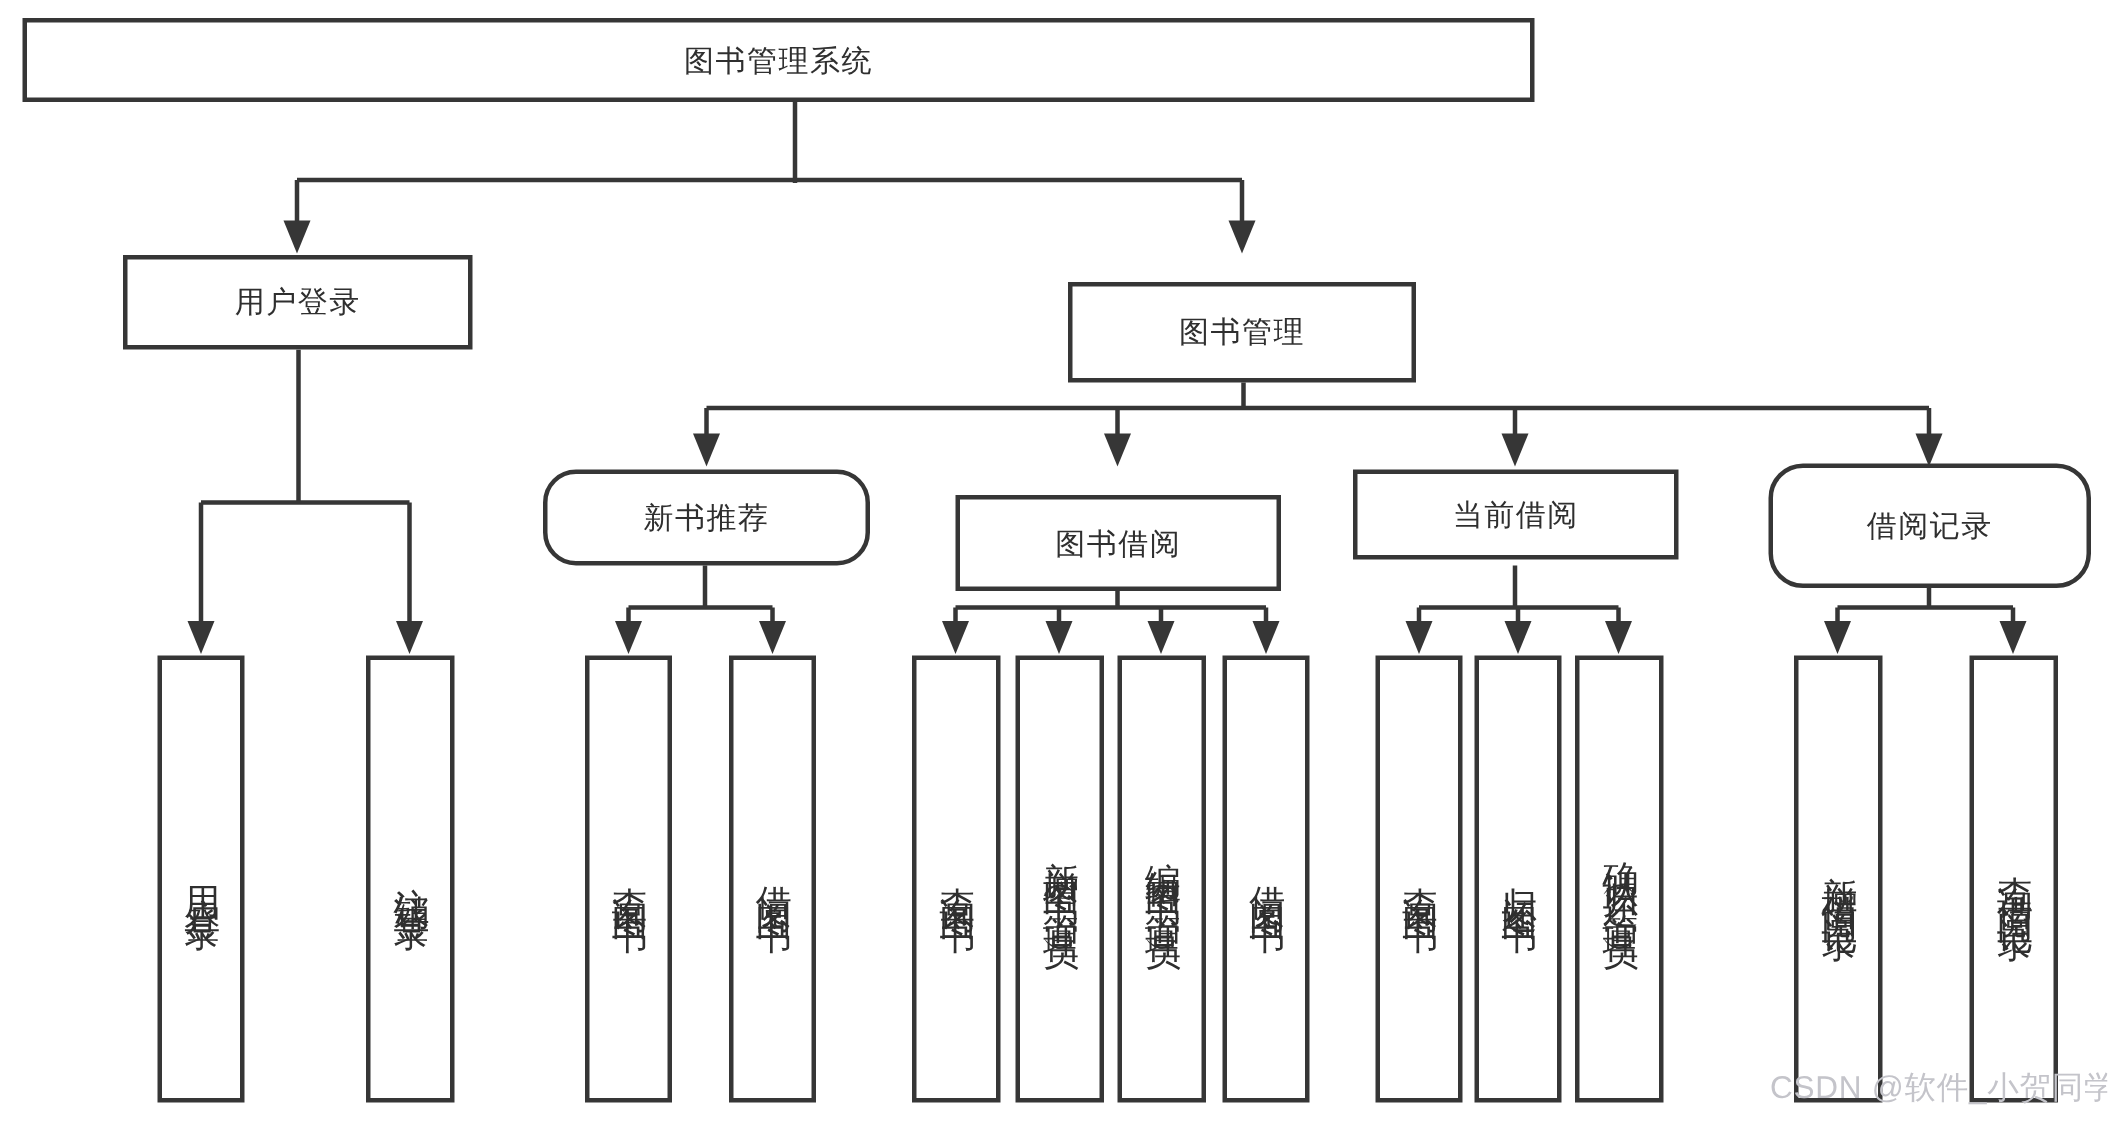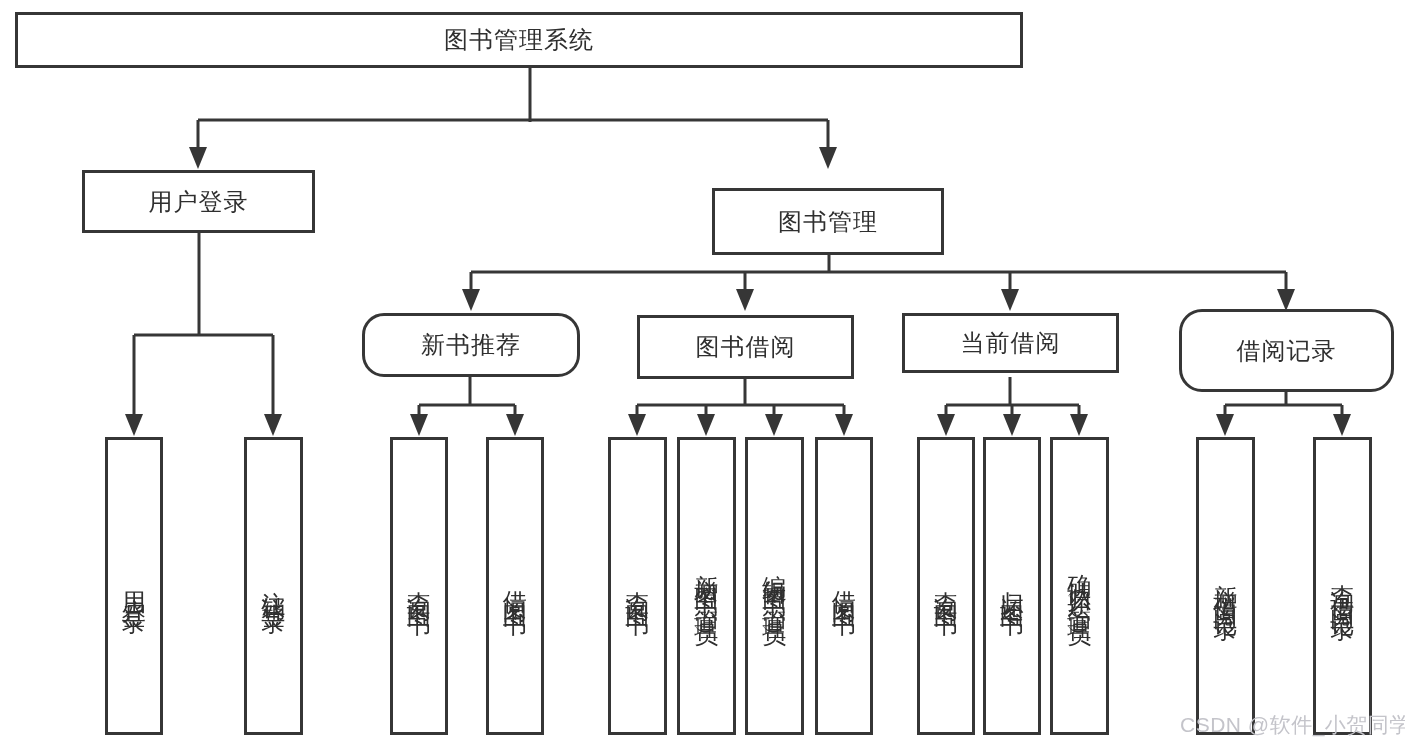--- a/index.html
+++ b/index.html
@@ -29,21 +29,21 @@
     position: absolute;
     box-sizing: border-box;
     background: #ffffff;
     border: 3px solid #363636;
     display: flex;
     align-items: center;
     justify-content: center;
     color: #2f2f2f;
   }
   .node.h span {
-    font-size: 24px;
+    font-size: 20px;
     letter-spacing: 1px;
     white-space: nowrap;
   }
   .node.v span {
     writing-mode: vertical-rl;
     text-orientation: mixed;
     font-size: 24px;
     letter-spacing: 7px;
     line-height: 1.15;
     white-space: nowrap;
@@ -114,21 +114,21 @@
   <div class="node h" style="left:82px; top:170px; width:233px; height:63px;">
     <span>用户登录</span>
   </div>
   <div class="node h" style="left:712px; top:188px; width:232px; height:67px;">
     <span>图书管理</span>
   </div>
 
   <div class="node h" style="left:362px; top:313px; width:218px; height:64px;border-radius:22px;">
     <span>新书推荐</span>
   </div>
-  <div class="node h" style="left:637px; top:315px; width:217px; height:64px;">
+  <div class="node h" style="left:637px; top:330px; width:217px; height:64px;">
     <span>图书借阅</span>
   </div>
   <div class="node h" style="left:902px; top:313px; width:217px; height:60px;">
     <span>当前借阅</span>
   </div>
   <div class="node h" style="left:1179px; top:309px; width:215px; height:83px;border-radius:23px;">
     <span>借阅记录</span>
   </div>
 
   <div class="node v" style="left:105px; top:437px; width:58px; height:298px;">

